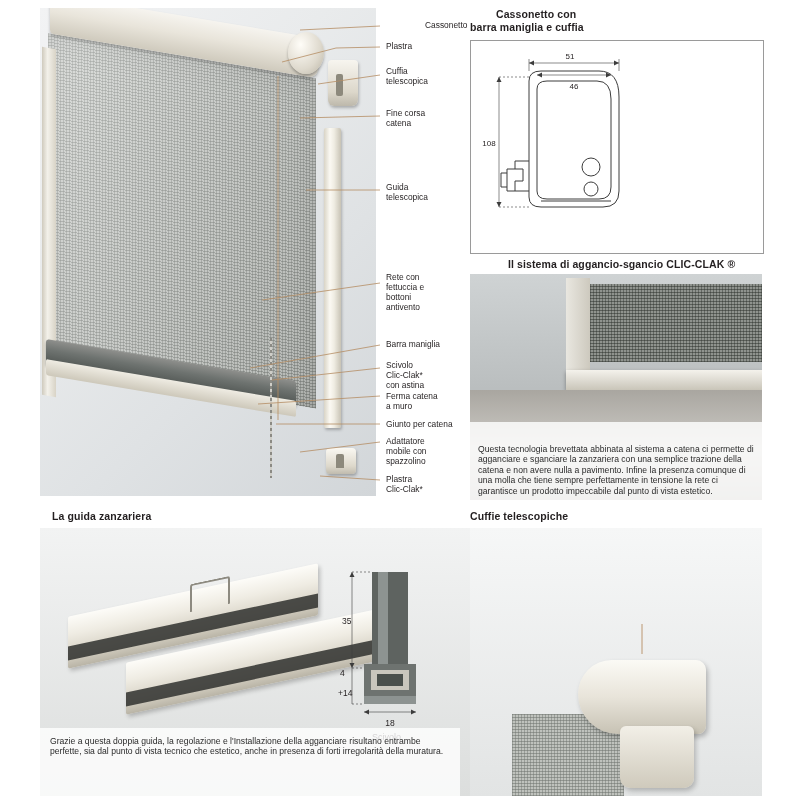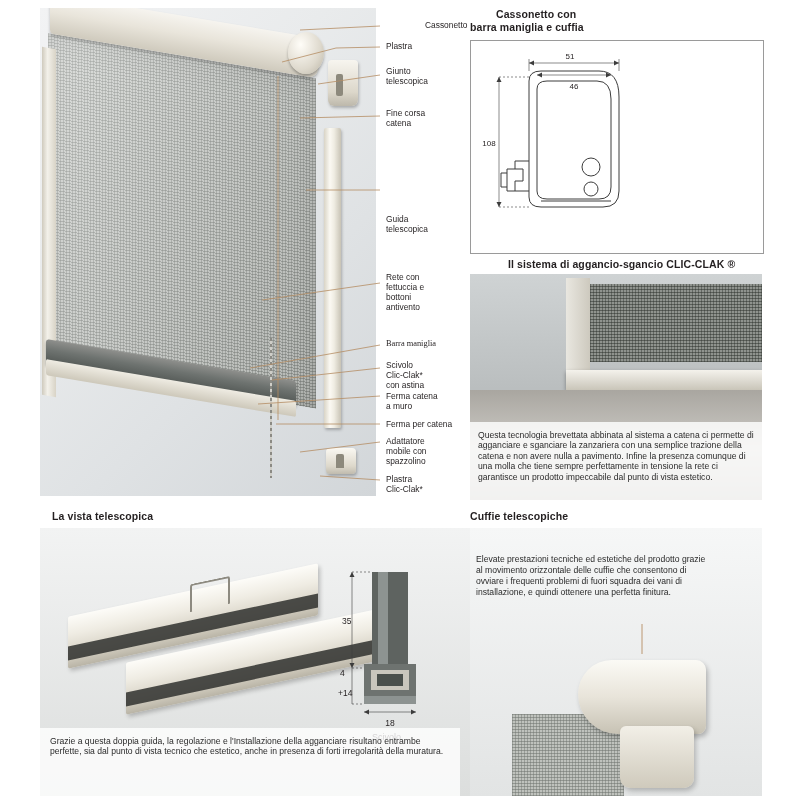--- a/index.html
+++ b/index.html
@@ -157,21 +157,21 @@
     background:linear-gradient(180deg,#f4f2ec,#c9c5b9);
     box-shadow:0 2px 4px rgba(0,0,0,.35);
   }
   #cc-photo .cc-floor{
     position:absolute;left:0;top:116px;width:292px;height:110px;
     background:linear-gradient(180deg,#a9a6a0,#cfcdc8 55%,#b5b2ac);
   }
   #cc-caption{
     position:absolute;left:0;top:148px;width:292px;height:78px;
     background:rgba(255,255,255,.82);
-    padding:8px 8px;box-sizing:border-box;
+    padding:22px 8px;box-sizing:border-box;
   }
 
   
   #bl-panel{left:40px;top:508px;width:420px;height:288px;}
   #bl-photo{
     position:absolute;left:0;top:20px;width:476px;height:268px;
     background:linear-gradient(180deg,#f2f3f3,#dcdedd);overflow:hidden;
   }
   #bl-photo .rail{
     position:absolute;width:250px;height:52px;
@@ -264,37 +264,37 @@
       <path d="M258 404 L380 396"></path>
       <path d="M276 424 L380 424"></path>
       <path d="M300 452 L380 442"></path>
       <path d="M320 476 L380 480"></path>
       <path d="M278 76 L278 420"></path>
     </g>
   </svg>
 
   <div class="lbl" style="left:396px;top:20px;margin-left:29px;">Cassonetto</div>
   <div class="lbl" style="left:386px;top:41px;">Plastra</div>
-  <div class="lbl" style="left:386px;top:66px;white-space:pre-line;">Giunto
+  <div class="lbl" style="left:386px;top:66px;white-space:pre-line;">Cuffia
 telescopica</div>
   <div class="lbl" style="left:386px;top:108px;white-space:pre-line;">Fine corsa
 catena</div>
-  <div class="lbl" style="left:386px;top:182px;white-space:pre-line;margin-top:32px;">Guida
+  <div class="lbl" style="left:386px;top:182px;white-space:pre-line;">Guida
 telescopica</div>
   <div class="lbl" style="left:386px;top:272px;white-space:pre-line;">Rete con
 fettuccia e
 bottoni
 antivento</div>
-  <div class="lbl" style="left:386px;top:339px;font-family:Liberation Serif, serif;">Barra maniglia</div>
+  <div class="lbl" style="left:386px;top:339px;">Barra maniglia</div>
   <div class="lbl" style="left:386px;top:360px;white-space:pre-line;">Scivolo
 Clic-Clak*
 con astina</div>
   <div class="lbl" style="left:386px;top:391px;white-space:pre-line;">Ferma catena
 a muro</div>
-  <div class="lbl" style="left:386px;top:419px;">Ferma per catena</div>
+  <div class="lbl" style="left:386px;top:419px;">Giunto per catena</div>
   <div class="lbl" style="left:386px;top:436px;white-space:pre-line;">Adattatore
 mobile con
 spazzolino</div>
   <div class="lbl" style="left:386px;top:474px;white-space:pre-line;">Plastra
 Clic-Clak*</div>
 
   <div class="panel" id="tr-panel">
     <div class="section-title" style="position:absolute;left:0;top:0;margin-left:26px;">Cassonetto con</div>
     <div class="section-title" style="position:absolute;left:0;top:13px;">barra maniglia e cuffia</div>
 
@@ -343,21 +343,21 @@
       <div class="cc-wall"></div>
       <div class="cc-frame"></div>
       <div class="cc-mesh"></div>
       <div class="cc-bar"></div>
       <div class="cc-floor"></div>
       <div id="cc-caption" class="callout">Questa tecnologia brevettata abbinata al sistema a catena ci permette di agganciare e sganciare la zanzariera con una semplice trazione della catena e non avere nulla a pavimento. Infine la presenza comunque di una molla che tiene sempre perfettamente in tensione la rete ci garantisce un prodotto impeccabile dal punto di vista estetico.</div>
     </div>
   </div>
 
   <div class="panel" id="bl-panel">
-    <div class="section-title" style="position:absolute;left:12px;top:2px;">La vista telescopica</div>
+    <div class="section-title" style="position:absolute;left:12px;top:2px;">La guida zanzariera</div>
     <div id="bl-photo">
       <div class="rail railA"></div>
       <div class="railslot slotA"></div>
       <div class="rail railB"></div>
       <div class="railslot slotB"></div>
       <div class="clip"></div>
 
       <div id="bl-section">
         <svg width="118" height="180" viewBox="0 0 118 180">
           <g>
@@ -389,21 +389,20 @@
         <div style="position:absolute;left:34px;top:168px;font-size:9px;">Scivolo</div>
       </div>
 
       <div id="bl-caption" class="callout">Grazie a questa doppia guida, la regolazione e l'Installazione della agganciare risultano entrambe perfette, sia dal punto di vista tecnico che estetico, anche in presenza di forti irregolarità della muratura.</div>
     </div>
   </div>
 
   <div class="panel" id="br-panel">
     <div class="section-title" style="position:absolute;left:0;top:2px;">Cuffie telescopiche</div>
     <div id="br-photo">
-      <div id="br-caption">Elevate prestazioni tecniche ed estetiche del prodotto grazie al movimento orizzontale delle cuffie che consentono di ovviare i frequenti problemi di fuori squadra dei vani di installazione, e quindi ottenere una perfetta finitura.</div>
       <svg style="position:absolute;left:0;top:0;width:292px;height:268px;">
         <path d="M172 96 L172 126" stroke="#b58d63" stroke-width="0.9" fill="none"></path>
       </svg>
       <div class="mesh2"></div>
       <div class="cap"></div>
       <div class="cap2"></div>
     </div>
   </div>
 
 </div>

